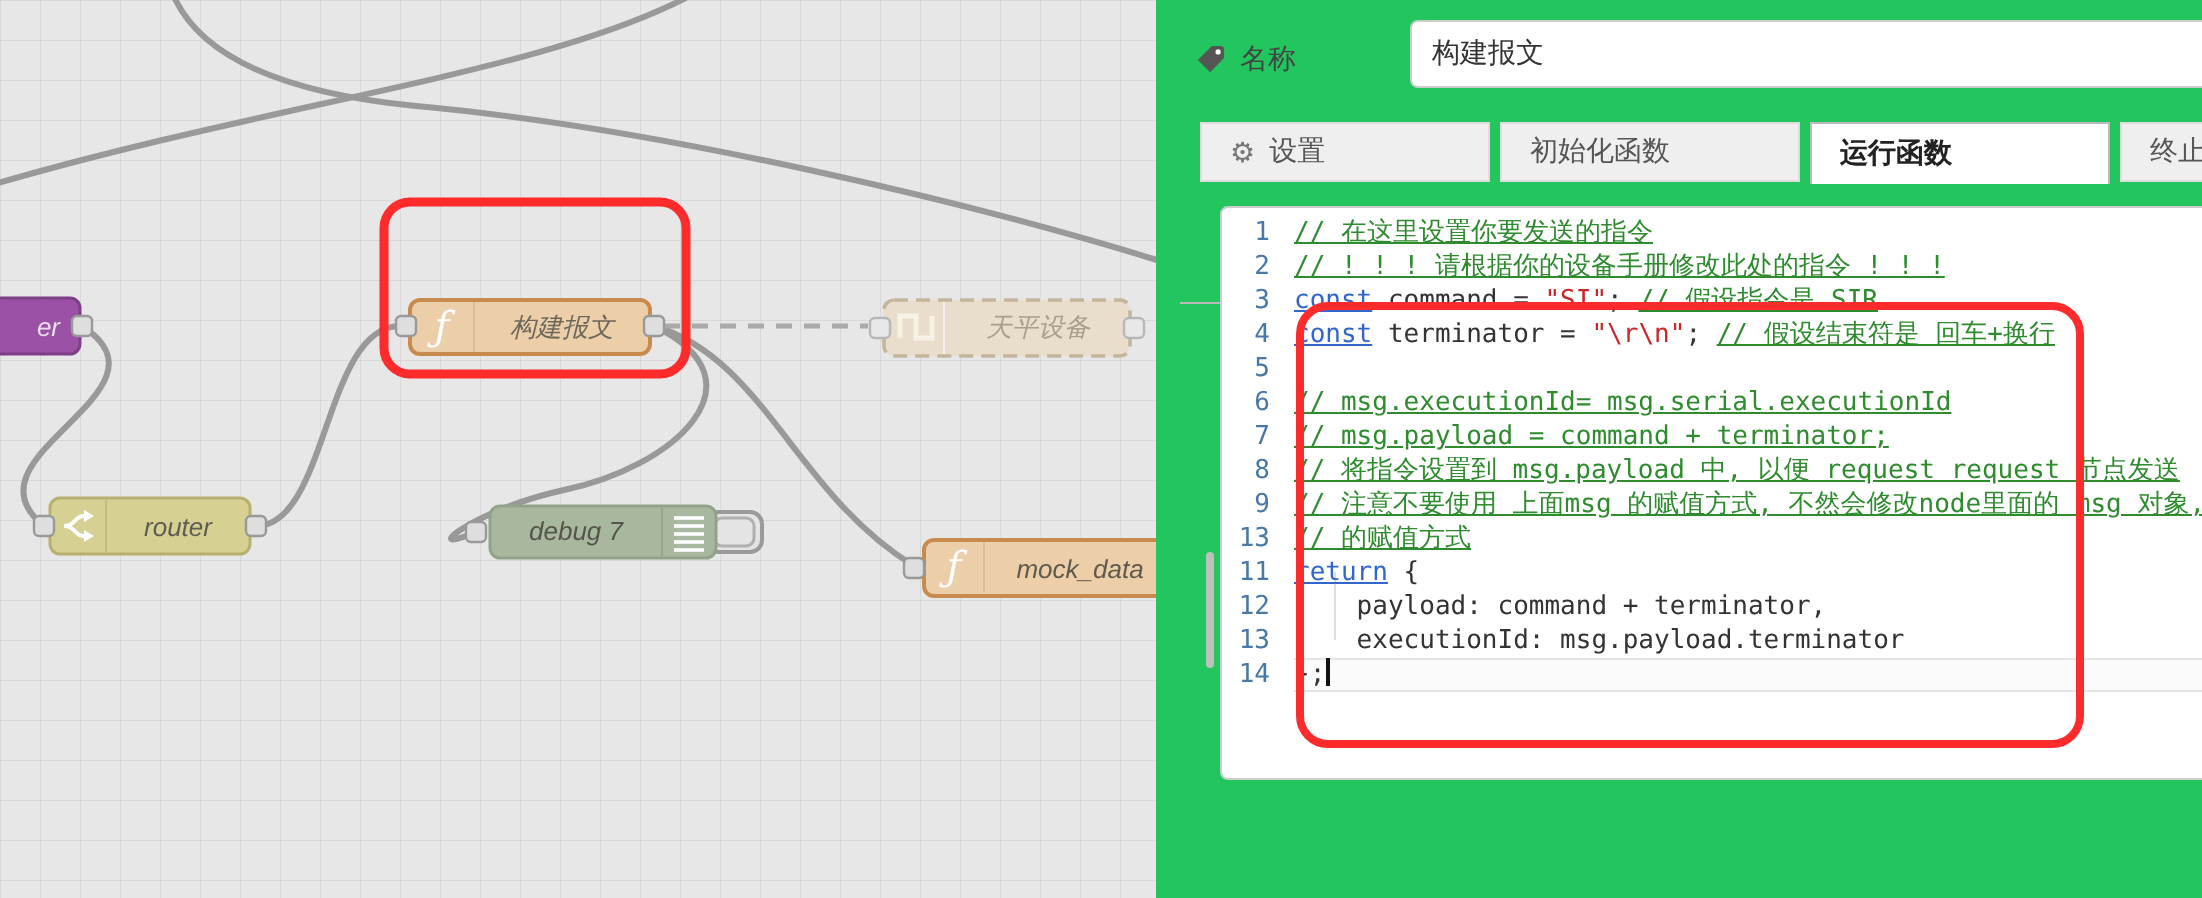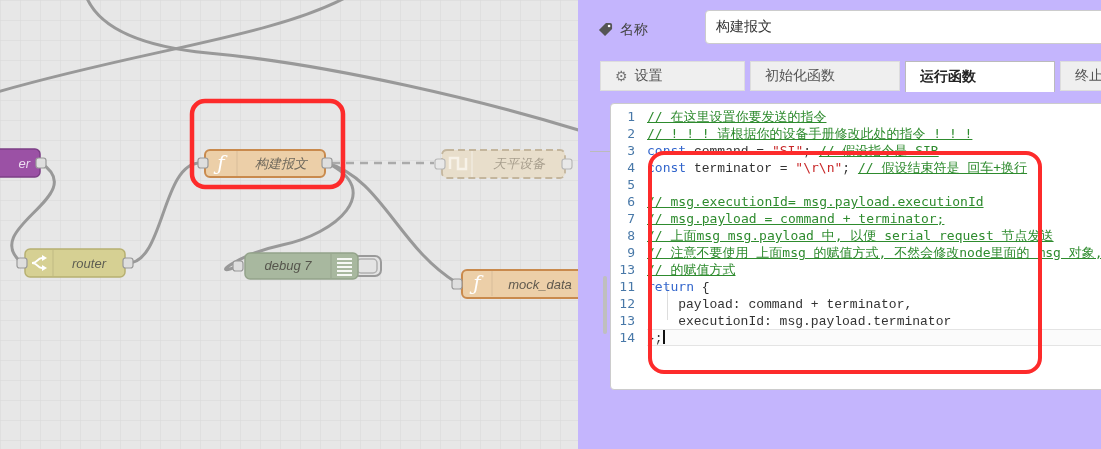--- a/index.html
+++ b/index.html
@@ -10,41 +10,41 @@
   body{font-family:"Liberation Sans",sans-serif;background:#fff;}
   #stage{position:relative;width:1101px;height:449px;overflow:hidden;background:#fff;}
 
   
   #canvas-wrap{position:absolute;left:0;top:0;width:578px;height:449px;border-right:1px solid #3b82f6;}
   #flow-svg{display:block;}
   .node-label{font-size:13px;font-style:italic;}
   .f-glyph{font-family:"DejaVu Serif",serif;font-style:italic;font-size:20px;fill:#fff;}
 
   
-  #panel{position:absolute;left:578px;top:0;width:523px;height:449px;background:#c4b5fd;}
+  #panel{position:absolute;left:578px;top:0;width:523px;height:449px;background:#22c55e;}
   #name-row{position:absolute;left:0;top:0;width:100%;height:56px;}
   #tag-icon{position:absolute;left:20px;top:22px;}
   #name-label{position:absolute;left:42px;top:21px;font-size:14px;color:#444;}
   #name-input{position:absolute;left:127px;top:10px;width:404px;height:34px;border:1px solid #ccc;border-radius:4px;padding:0 10px;font-size:14px;color:#333;font-family:"Liberation Sans",sans-serif;outline:none;}
 
   #tabbar{position:absolute;left:0;top:61px;width:100%;height:31px;}
   #tab-underline{position:absolute;left:12px;top:90px;width:520px;height:1px;background:#bbb;}
   .tab{position:absolute;top:0;height:30px;background:#efefef;border:1px solid #ddd;display:flex;align-items:center;padding-left:14px;font-size:14px;color:#555;cursor:pointer;}
   .tab.active{background:#fff;border:1px solid #bbb;border-bottom:none;height:31px;font-weight:bold;color:#222;z-index:3;}
   .tab .gear{color:#777;margin-right:7px;font-size:14px;}
 
   
   #editor{position:absolute;left:32px;top:103px;width:500px;height:287px;border:1px solid #ccc;border-radius:4px;background:#fff;overflow:hidden;}
   #lines{position:absolute;left:0;top:4px;right:0;}
   .cl{position:relative;height:17px;line-height:17px;white-space:pre;font-family:"DejaVu Sans Mono",monospace;font-size:13px;color:#333;}
   .cl .num{display:inline-block;width:36px;padding-right:12px;text-align:right;color:var(--ln);}
-  .tok-k{color:var(--kw);}
+  .tok-k{color:var(--kw);text-decoration:underline;}
   .tok-c{color:var(--cm);text-decoration:underline;}
   .tok-s{color:var(--str);}
-  .tok-p{color:#333;font-family:Liberation Mono, monospace;}
+  .tok-p{color:#333;}
   #active-line{position:absolute;left:36px;right:0;height:17px;background:#fbfbfb;border-top:1px solid #e4e4e4;border-bottom:1px solid #e4e4e4;}
   .cursor{display:inline-block;width:2px;height:14px;background:#111;vertical-align:-2px;}
   #indent-guide{position:absolute;left:56px;width:1px;height:34px;background:#ddd;}
 
   
   #anno-code{position:absolute;left:648px;top:151px;width:394px;height:223px;border:4.5px solid var(--red);border-radius:16px;z-index:9;pointer-events:none;}
   #panel-scroll-thumb{position:absolute;left:603px;top:276px;width:4px;height:58px;background:#bfbfbf;border-radius:2px;}
 </style>
 </head>
 <body>
@@ -169,23 +169,23 @@
 
     <div id="editor">
       <div id="active-line" style="top: 225px;"></div>
       <div id="indent-guide" style="top: 182px;"></div>
       <div id="lines">
           <div class="cl"><span class="num">1</span><span class="tok-c">// 在这里设置你要发送的指令</span></div>
           <div class="cl"><span class="num">2</span><span class="tok-c">// ! ! ! 请根据你的设备手册修改此处的指令 ! ! !</span></div>
           <div class="cl"><span class="num">3</span><span class="tok-k">const</span><span class="tok-p"> command = </span><span class="tok-s">"SI"</span><span class="tok-p">; </span><span class="tok-c">// 假设指令是 SIR</span></div>
           <div class="cl"><span class="num">4</span><span class="tok-k">const</span><span class="tok-p"> terminator = </span><span class="tok-s">"\r\n"</span><span class="tok-p">; </span><span class="tok-c">// 假设结束符是 回车+换行</span></div>
           <div class="cl"><span class="num">5</span></div>
-          <div class="cl"><span class="num">6</span><span class="tok-c">// msg.executionId= msg.payload.executionId</span></div>
+          <div class="cl"><span class="num">6</span><span class="tok-c">// msg.executionId= msg.serial.executionId</span></div>
           <div class="cl"><span class="num">7</span><span class="tok-c">// msg.payload = command + terminator;</span></div>
-          <div class="cl"><span class="num">8</span><span class="tok-c">// 上面msg msg.payload 中, 以便 serial request 节点发送</span></div>
+          <div class="cl"><span class="num">8</span><span class="tok-c">// 将指令设置到 msg.payload 中, 以便 request request 节点发送</span></div>
           <div class="cl"><span class="num">9</span><span class="tok-c">// 注意不要使用 上面msg 的赋值方式, 不然会修改node里面的 msg 对象,</span></div>
           <div class="cl"><span class="num">13</span><span class="tok-c">// 的赋值方式</span></div>
           <div class="cl"><span class="num">11</span><span class="tok-k">return</span><span class="tok-p"> {</span></div>
           <div class="cl"><span class="num">12</span><span class="tok-p">    payload: command + terminator,</span></div>
           <div class="cl"><span class="num">13</span><span class="tok-p">    executionId: msg.payload.terminator</span></div>
           <div class="cl"><span class="num">14</span><span class="tok-p">};</span><span class="cursor"></span></div>
         </div>
     </div>
   </div>
 

